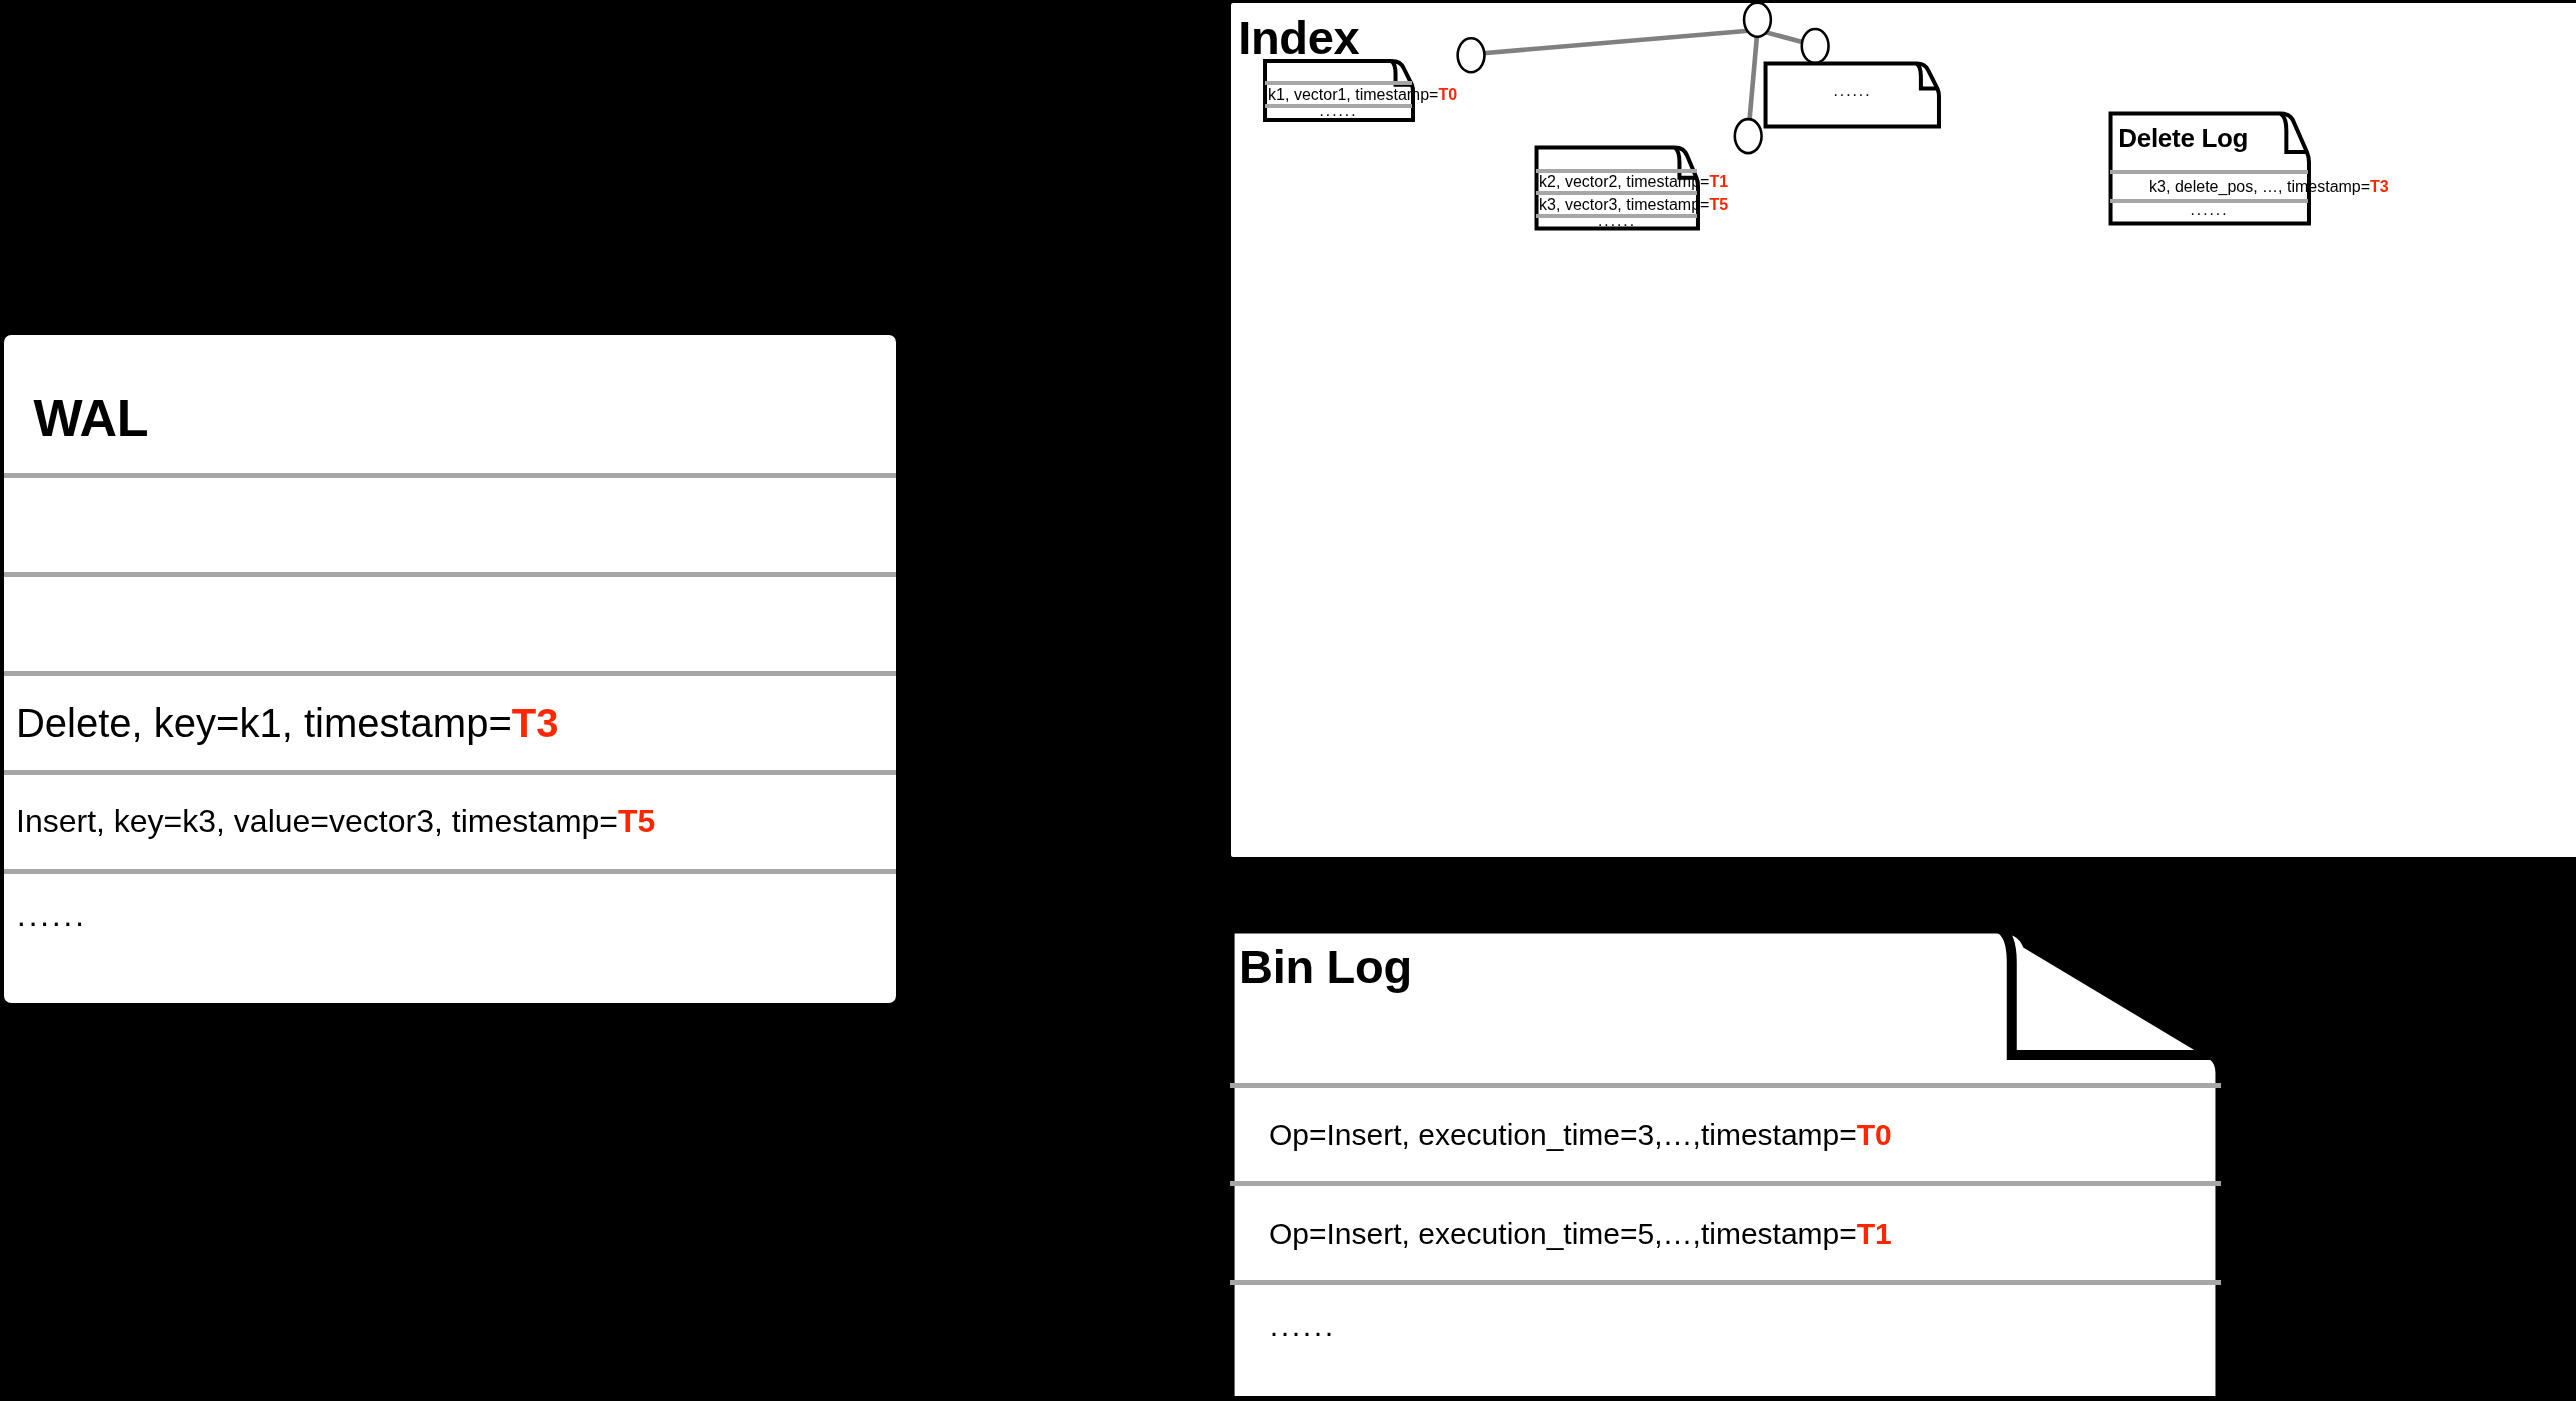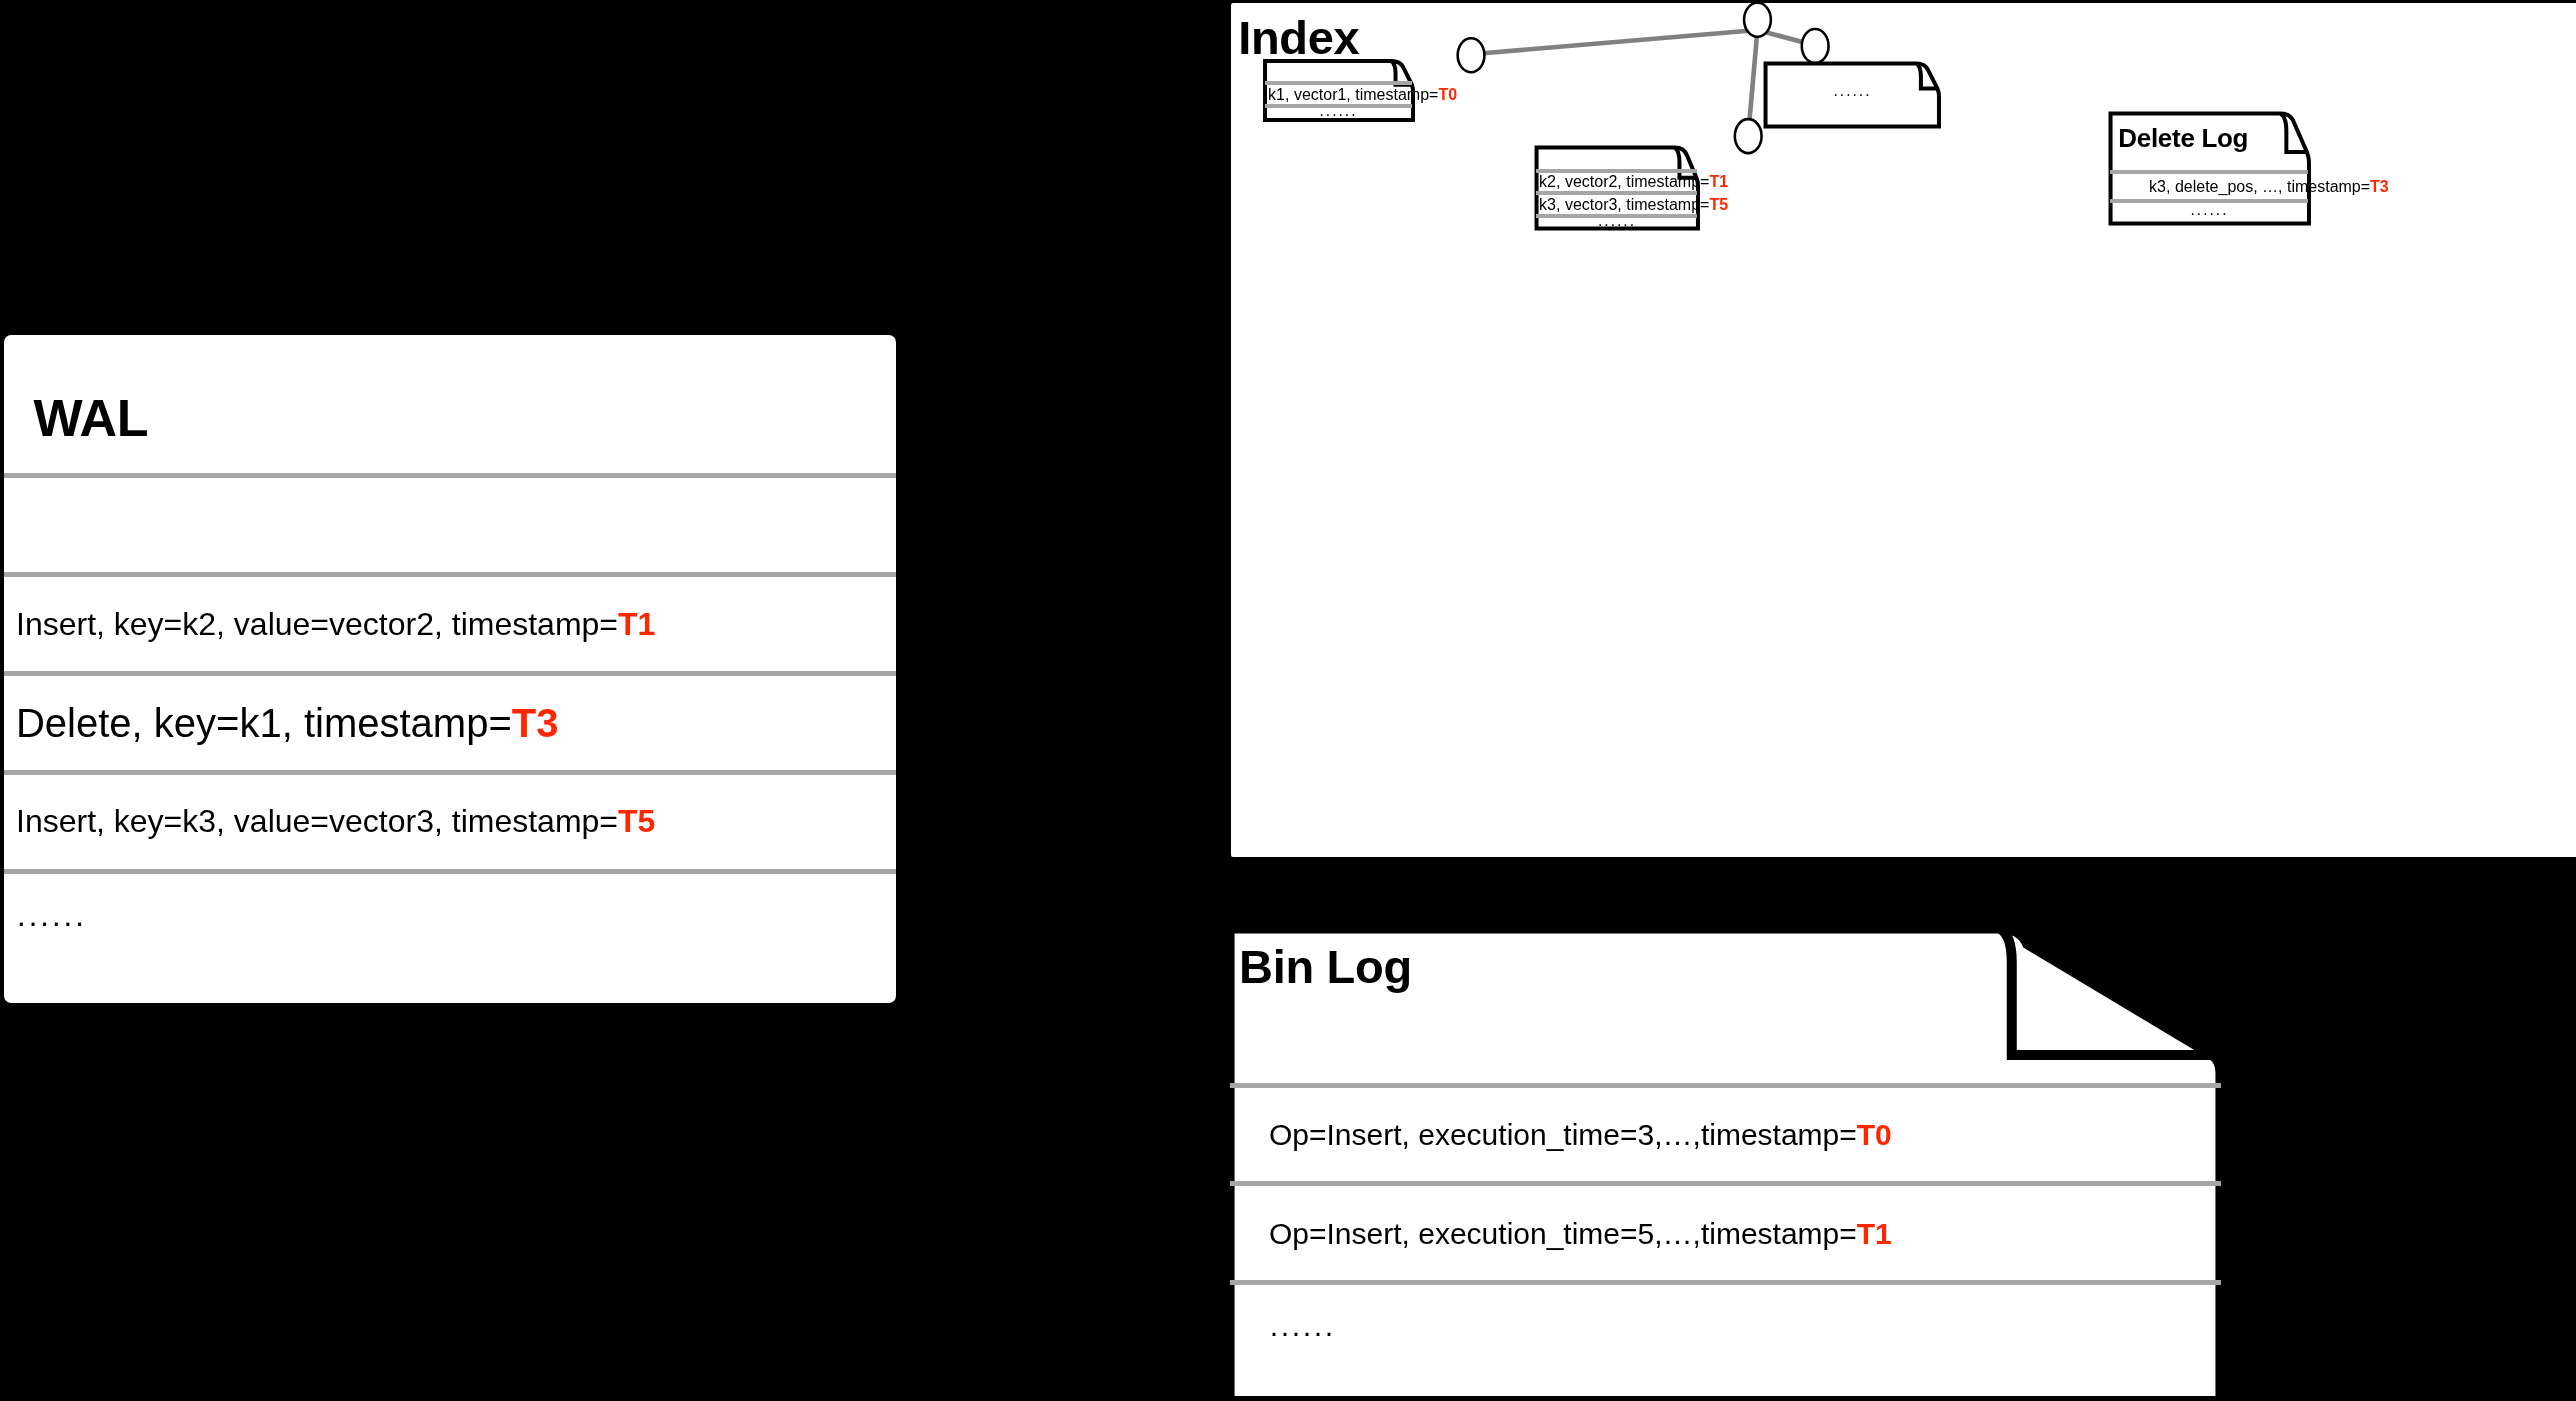--- a/index.html
+++ b/index.html
@@ -96,23 +96,20 @@
 
   <div class="panel" id="wal-panel">
     <div class="panel-title" style="left:30px; top:25px; font-size:52px;margin-top:28px;">WAL</div>
 
     <div class="sep" style="left:0px; top:138px; width:892px; height:4.6px;"></div>
     <div class="sep" style="left:0px; top:237px; width:892px; height:4.6px;"></div>
     <div class="sep" style="left:0px; top:336px; width:892px; height:4.6px;"></div>
     <div class="sep" style="left:0px; top:435px; width:892px; height:4.6px;"></div>
     <div class="sep" style="left:0px; top:534px; width:892px; height:4.6px;"></div>
 
-    <div class="row" style="left:12.4px; top:242px; width:871px; height:94px;">
-      <span class="row-text" style="font-size:32px;"><span>Insert, key=k2, value=vector2, timestamp=</span><span class="ts">T1</span></span>
-    </div>
     <div class="row" style="left:12.4px; top:341px; width:871px; height:94px;">
       <span class="row-text" style="font-size:40px;"><span>Delete, key=k1, timestamp=</span><span class="ts">T3</span></span>
     </div>
     <div class="row" style="left:12.4px; top:439px; width:871px; height:94px;">
       <span class="row-text" style="font-size:32px;"><span>Insert, key=k3, value=vector3, timestamp=</span><span class="ts">T5</span></span>
     </div>
     <div class="row" style="left:12.4px; top:538px; width:871px; height:98px;">
       <span class="dots" style="font-size:32px;">······</span>
     </div>
   </div>

